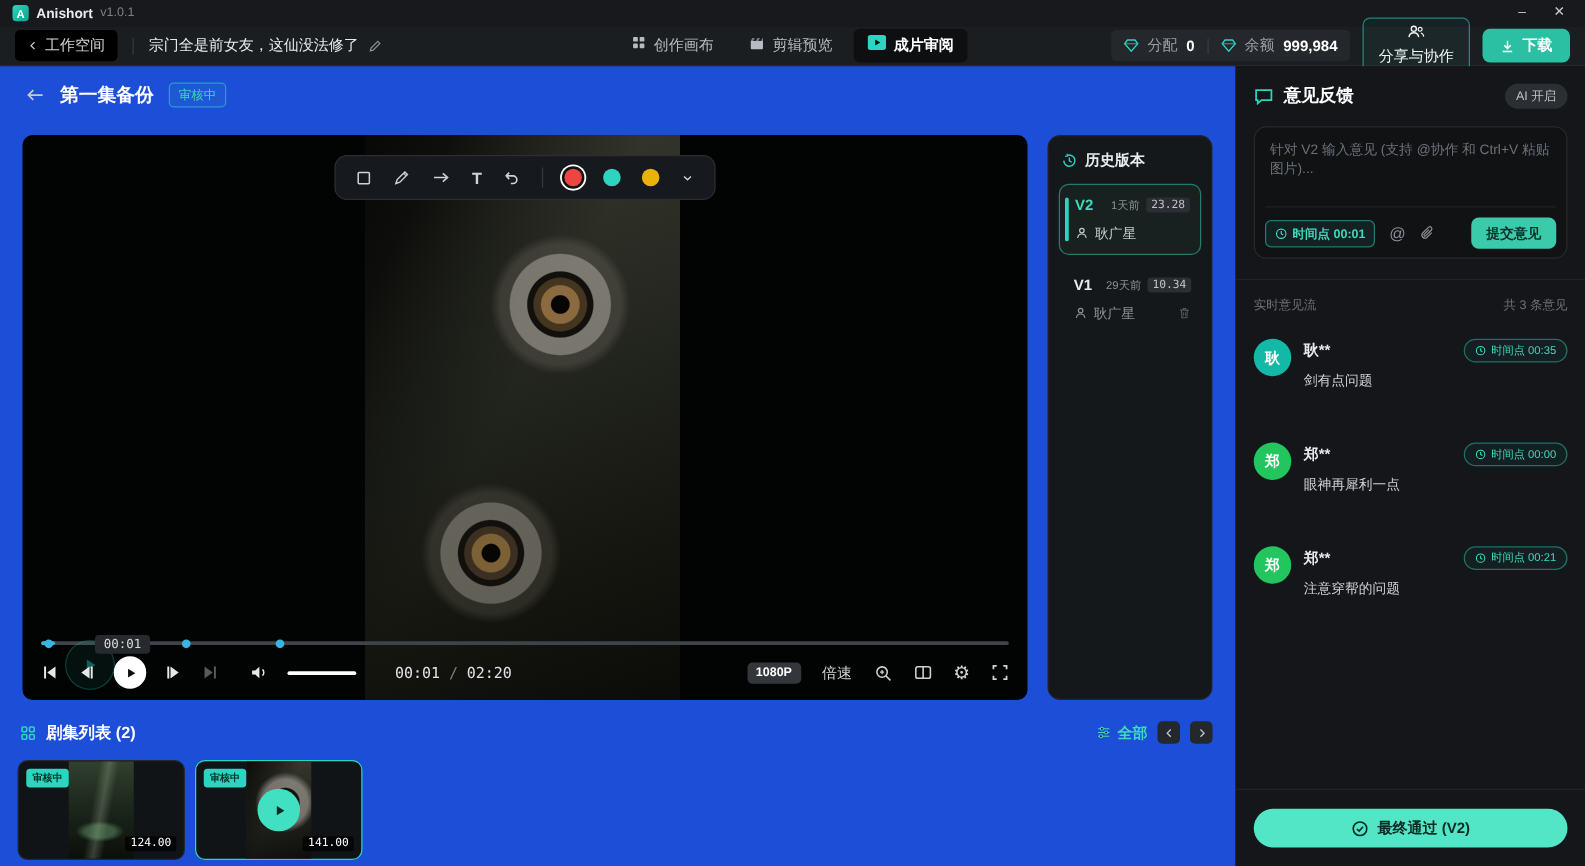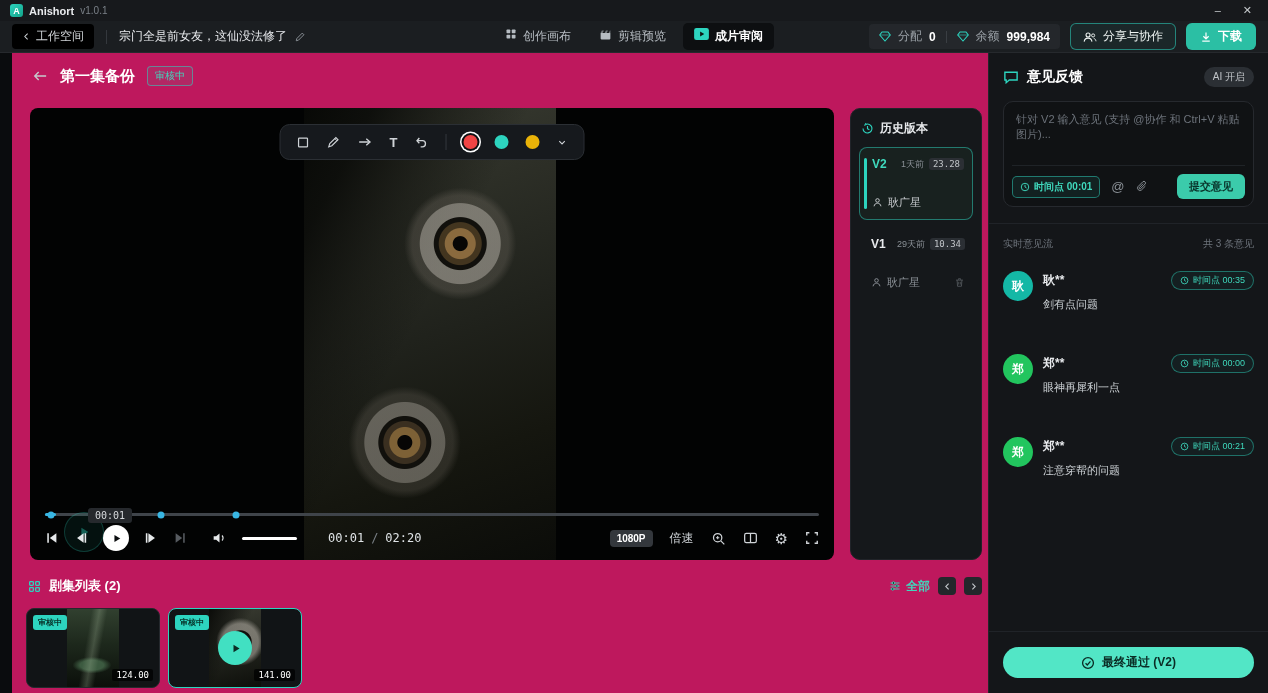--- a/index.html
+++ b/index.html
@@ -27,26 +27,26 @@
   .proj-title { font-size:12px; color:#e8eaed; display:flex; align-items:center; gap:7px; }
   .edit-ic { color:#8a9096; }
   .tabs { position:absolute; left:50%; transform:translateX(-50%); display:flex; gap:6px; align-items:center; }
   .tab { display:flex; align-items:flex-start; gap:6px; padding:5px 11px; font-size:12px; color:#b6bcc2; border-radius:5px; }
   .tab.active { background:#0d0f11; color:#ffffff; font-weight:bold; }
   .hdr-right { margin-left:auto; display:flex; align-items:center; gap:10px; }
   .stat-pill { display:flex; align-items:center; gap:7px; background:#24272b; border-radius:4px; padding:4px 10px; font-size:12px; }
   .stat-lab { color:#9aa0a6; } .stat-val { color:#fff; font-weight:bold; }
   .stat-sep { width:1px; height:12px; background:#3a3e43; margin:0 3px; }
   .share-btn { display:flex; align-items:center; gap:6px; border:1px solid rgba(45,212,191,.55);
-    border-radius:6px; padding:4px 12px; font-size:12px; color:#eef4f2; background:rgba(45,212,191,.05); }
+    border-radius:6px; padding:4px 12px; font-size:12px; color:#eef4f2; background:rgba(45,212,191,.05);flex-direction:column; }
   .dl-btn { display:flex; align-items:center; gap:6px; background:#2bbfa4; border-radius:6px;
     padding:5px 14px; font-size:12px; color:#ffffff; font-weight:bold; }
 
   
-  .main { position:absolute; top:53px; left:12px; width:988px; bottom:0; background:#be185d; }
+  .main { position:absolute; top:53px; left:0; width:988px; bottom:0; background:#1d4ed8; }
   .ep-head { position:absolute; top:13px; left:20px; display:flex; align-items:center; gap:12px; }
   .back-btn { color:#c6cacd; }
   .ep-title { font-size:15px; font-weight:bold; color:#ffffff; }
   .status-badge { font-size:10px; color:#3fd9bd; border:1px solid rgba(45,212,191,.55);
     background:rgba(45,212,191,.08); border-radius:4px; padding:2px 7px; }
 
   
   .player { position:absolute; left:18px; top:55px; width:804px; height:452px;
     background:#020303; border-radius:8px; overflow:hidden; }
   .video-art { position:absolute; left:274px; top:0; width:252px; height:100%;
@@ -94,21 +94,21 @@
   .hist-head svg { color:#2dd4bf; }
   .ver { border-radius:8px; padding:9px 8px 9px 12px; position:relative; margin-bottom:8px; }
   .ver.active { background:#18211f; border:1px solid rgba(45,212,191,.5); }
   .ver.active::before { content:""; position:absolute; left:4px; top:10px; bottom:10px; width:3px;
     border-radius:2px; background:#2dd4bf; }
   .ver-row1 { display:flex; align-items:center; gap:5px; }
   .ver-name { font-size:12px; font-weight:bold; color:#e8eaed; }
   .ver.active .ver-name { color:#3fd9bd; }
   .ver-time { margin-left:auto; font-size:9px; color:#8a9096; }
   .ver-size { background:#2b2f34; border-radius:3px; font-size:9px; color:#c0c4c8; padding:1px 4px; }
-  .ver-row2 { display:flex; align-items:center; gap:5px; margin-top:24px; font-size:11px; color:#c6cacd; }
+  .ver-row2 { display:flex; align-items:center; gap:5px; margin-top:8px; font-size:11px; color:#c6cacd; }
   .ver.v1 .ver-row2 { color:#8a9096; }
   .ver-row2 .trash { margin-left:auto; color:#565b60; }
 
   
   .eps-head { position:absolute; left:16px; right:18px; top:524px; display:flex; align-items:center; }
   .eps-title { display:flex; align-items:center; gap:8px; font-size:13px; font-weight:bold; color:#ffffff; }
   .eps-title svg { color:#2dd4bf; }
   .eps-right { margin-left:auto; display:flex; align-items:center; gap:8px; }
   .filter-btn { display:flex; align-items:center; gap:5px; color:#3fd9bd; font-size:12px; font-weight:bold; }
   .pg-btn { width:18px; height:18px; background:#24272b; border-radius:4px; color:#c0c4c8;

